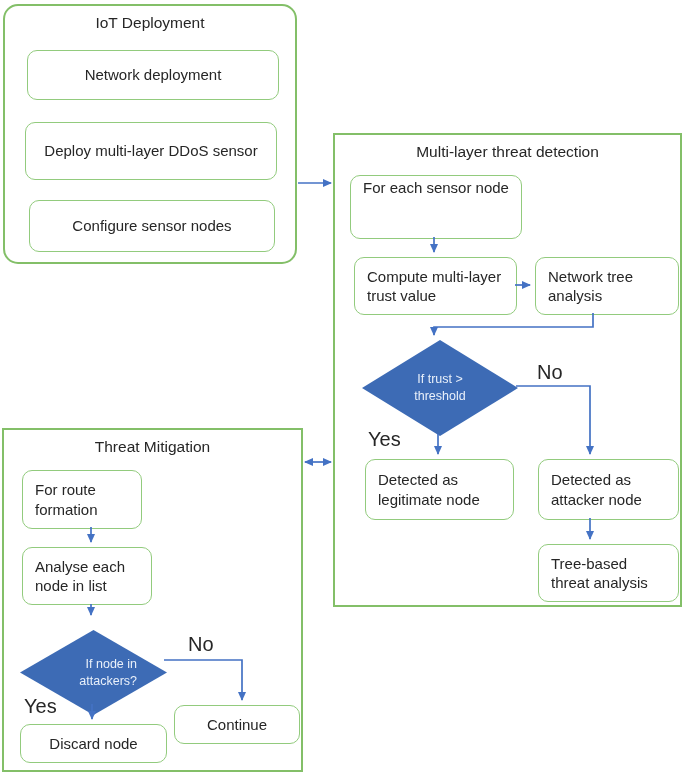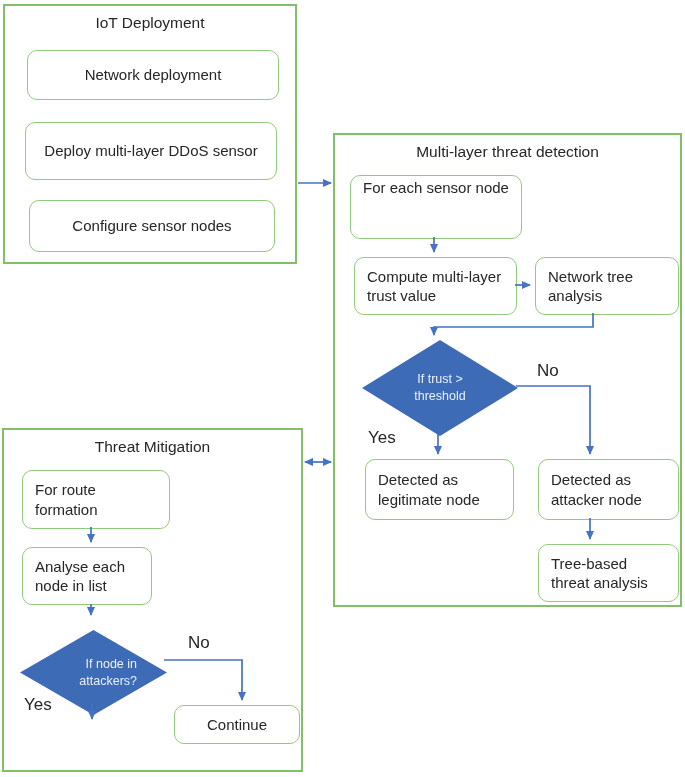--- a/index.html
+++ b/index.html
@@ -20,32 +20,32 @@
     font-size:15px;line-height:1.3;box-sizing:border-box;padding:2px 12px;
   }
   .rbox.topalign{align-items:flex-start;}
   .diamond{
     position:absolute;background:#3d6bb5;
     clip-path:polygon(50% 0, 100% 50%, 50% 100%, 0 50%);
     display:flex;align-items:center;justify-content:center;text-align:center;
     color:#e9f0fa;font-size:12.5px;line-height:1.35;box-sizing:border-box;padding:0 34px;
   }
   .lbl{
-    position:absolute;font-size:17px;color:#262626;white-space:nowrap;
+    position:absolute;font-size:20px;color:#262626;white-space:nowrap;
   }
   svg.connectors{
     position:absolute;left:0;top:0;pointer-events:none;
   }
 </style>
 </head>
 <body>
 
 <div class="canvas">
 
-  <div class="container" style="left:3px;top:4px;width:294px;height:260px;">
+  <div class="container" style="left:3px;top:4px;width:294px;height:260px;border-radius:15px;">
     <div class="ctitle">IoT Deployment</div>
     <div class="rbox" style="left:22px;top:44px;width:252px;height:50px;">Network deployment</div>
     <div class="rbox" style="left:20px;top:116px;width:252px;height:58px;">Deploy multi-layer DDoS sensor</div>
     <div class="rbox" style="left:24px;top:194px;width:246px;height:52px;">Configure sensor nodes</div>
   </div>
 
   <div class="container" style="left:333px;top:133px;width:349px;height:474px;">
     <div class="ctitle">Multi-layer threat detection</div>
     <div class="rbox topalign" style="left:15px;top:40px;width:172px;height:64px;">For each sensor node</div>
     <div class="rbox" style="left:19px;top:122px;width:163px;height:58px;">Compute multi-layer trust value</div>
@@ -53,25 +53,26 @@
     <div class="diamond" style="left:27px;top:205px;width:156px;height:96px;">If trust &gt; threshold</div>
     <div class="lbl" style="left:33px;top:293px;">Yes</div>
     <div class="lbl" style="left:202px;top:226px;">No</div>
     <div class="rbox" style="left:30px;top:324px;width:149px;height:61px;">Detected as legitimate node</div>
     <div class="rbox" style="left:203px;top:409px;width:141px;height:58px;">Tree-based threat analysis</div>
     <div class="rbox" style="left:203px;top:324px;width:141px;height:61px;">Detected as attacker node</div>
   </div>
 
   <div class="container" style="left:2px;top:428px;width:301px;height:344px;">
     <div class="ctitle">Threat Mitigation</div>
-    <div class="rbox" style="left:18px;top:40px;width:148px;height:59px;">For route formation</div>
+    <div class="rbox" style="left:18px;top:40px;width:120px;height:59px;">For route formation</div>
     <div class="rbox" style="left:18px;top:117px;width:130px;height:58px;">Analyse each node in list</div>
     <div class="diamond" style="left:16px;top:200px;width:147px;height:85px;padding:0 30px;text-align:right;">If node in attackers?</div>
     <div class="lbl" style="left:20px;top:265px;">Yes</div>
     <div class="lbl" style="left:184px;top:203px;">No</div>
+    <div class="rbox" style="left:16px;top:294px;width:147px;height:39px;">Discard node</div>
     <div class="rbox" style="left:170px;top:275px;width:126px;height:39px;">Continue</div>
   </div>
 
   <svg class="connectors" width="685" height="777" viewBox="0 0 685 777">
     <defs>
       <marker id="ah" markerUnits="userSpaceOnUse" markerWidth="10" markerHeight="8" refX="8" refY="4" orient="auto-start-reverse">
         <path d="M0,0 L9,4 L0,8 Z" fill="#4472c4"></path>
       </marker>
     </defs>
     <g fill="none" stroke="#4472c4" stroke-width="1.7">

